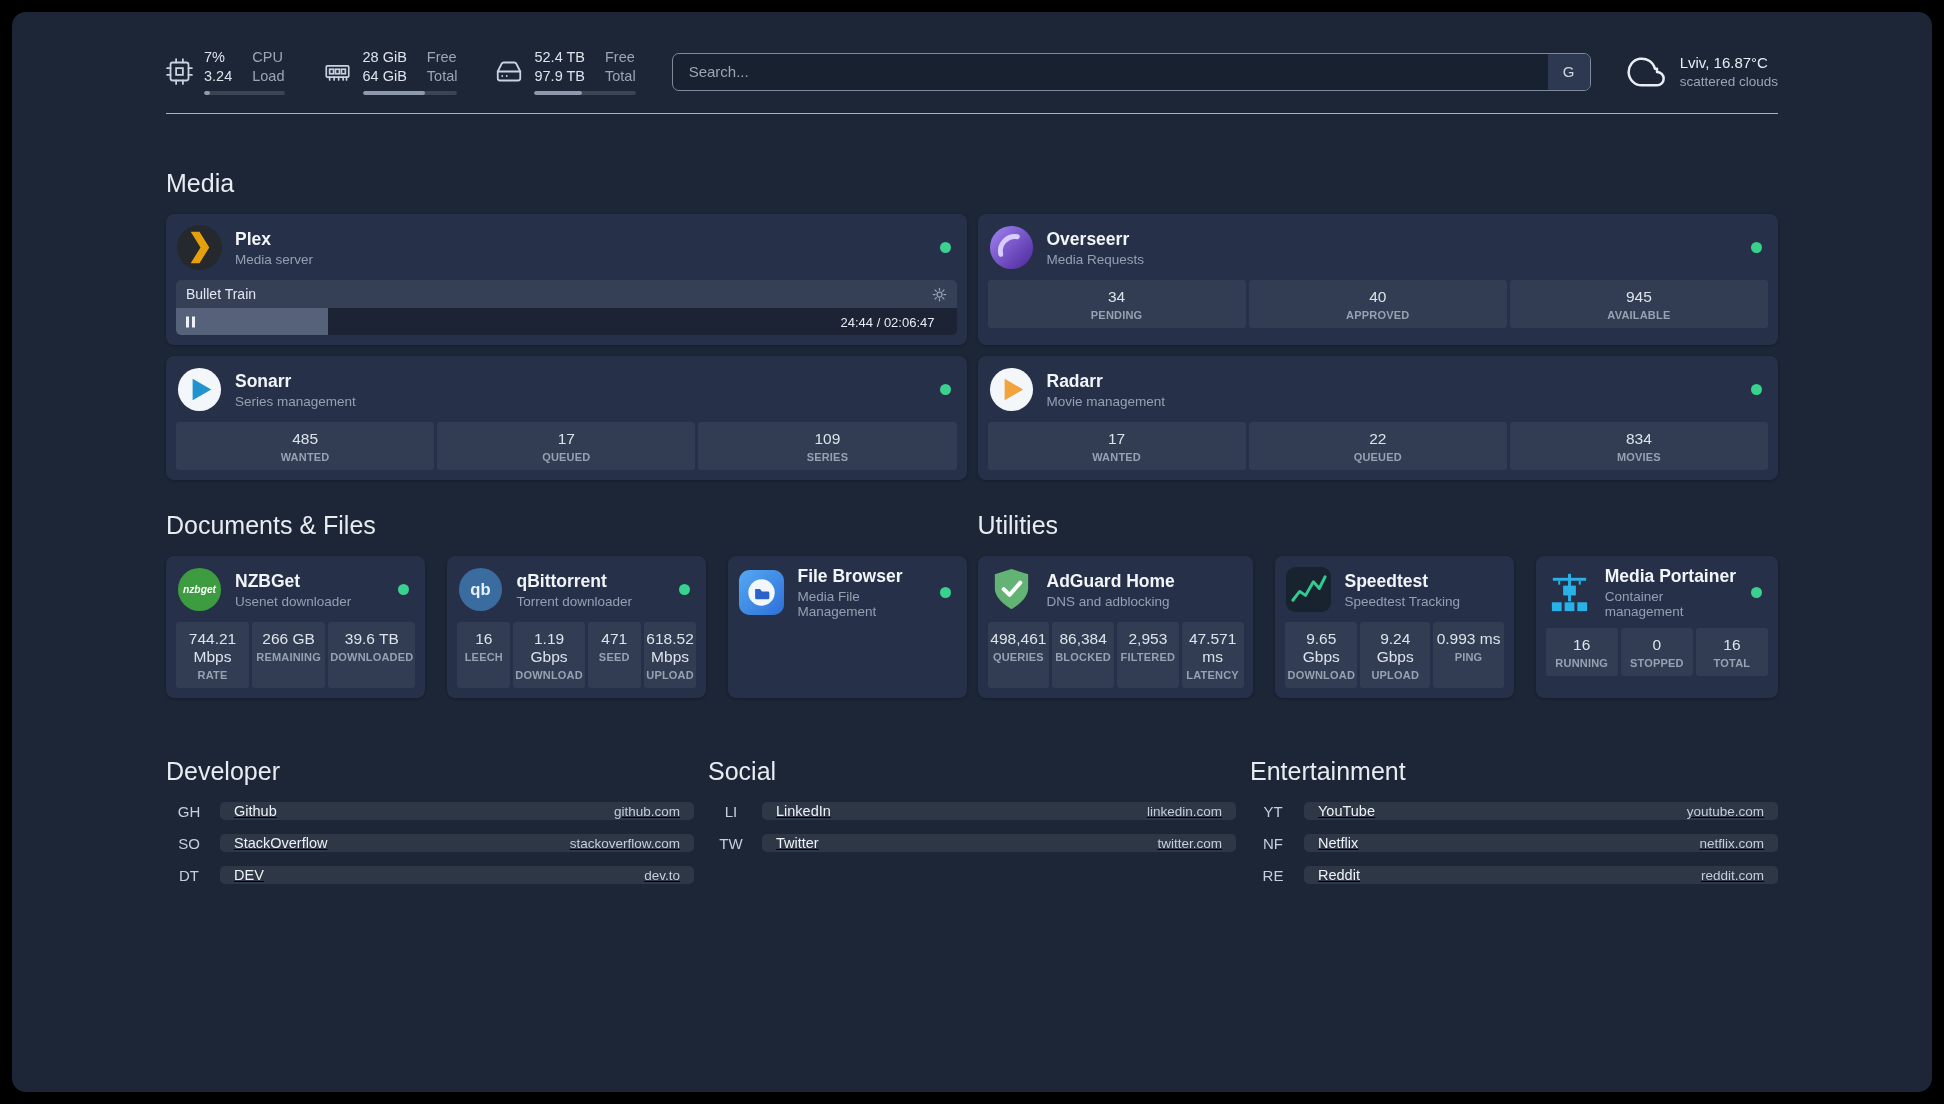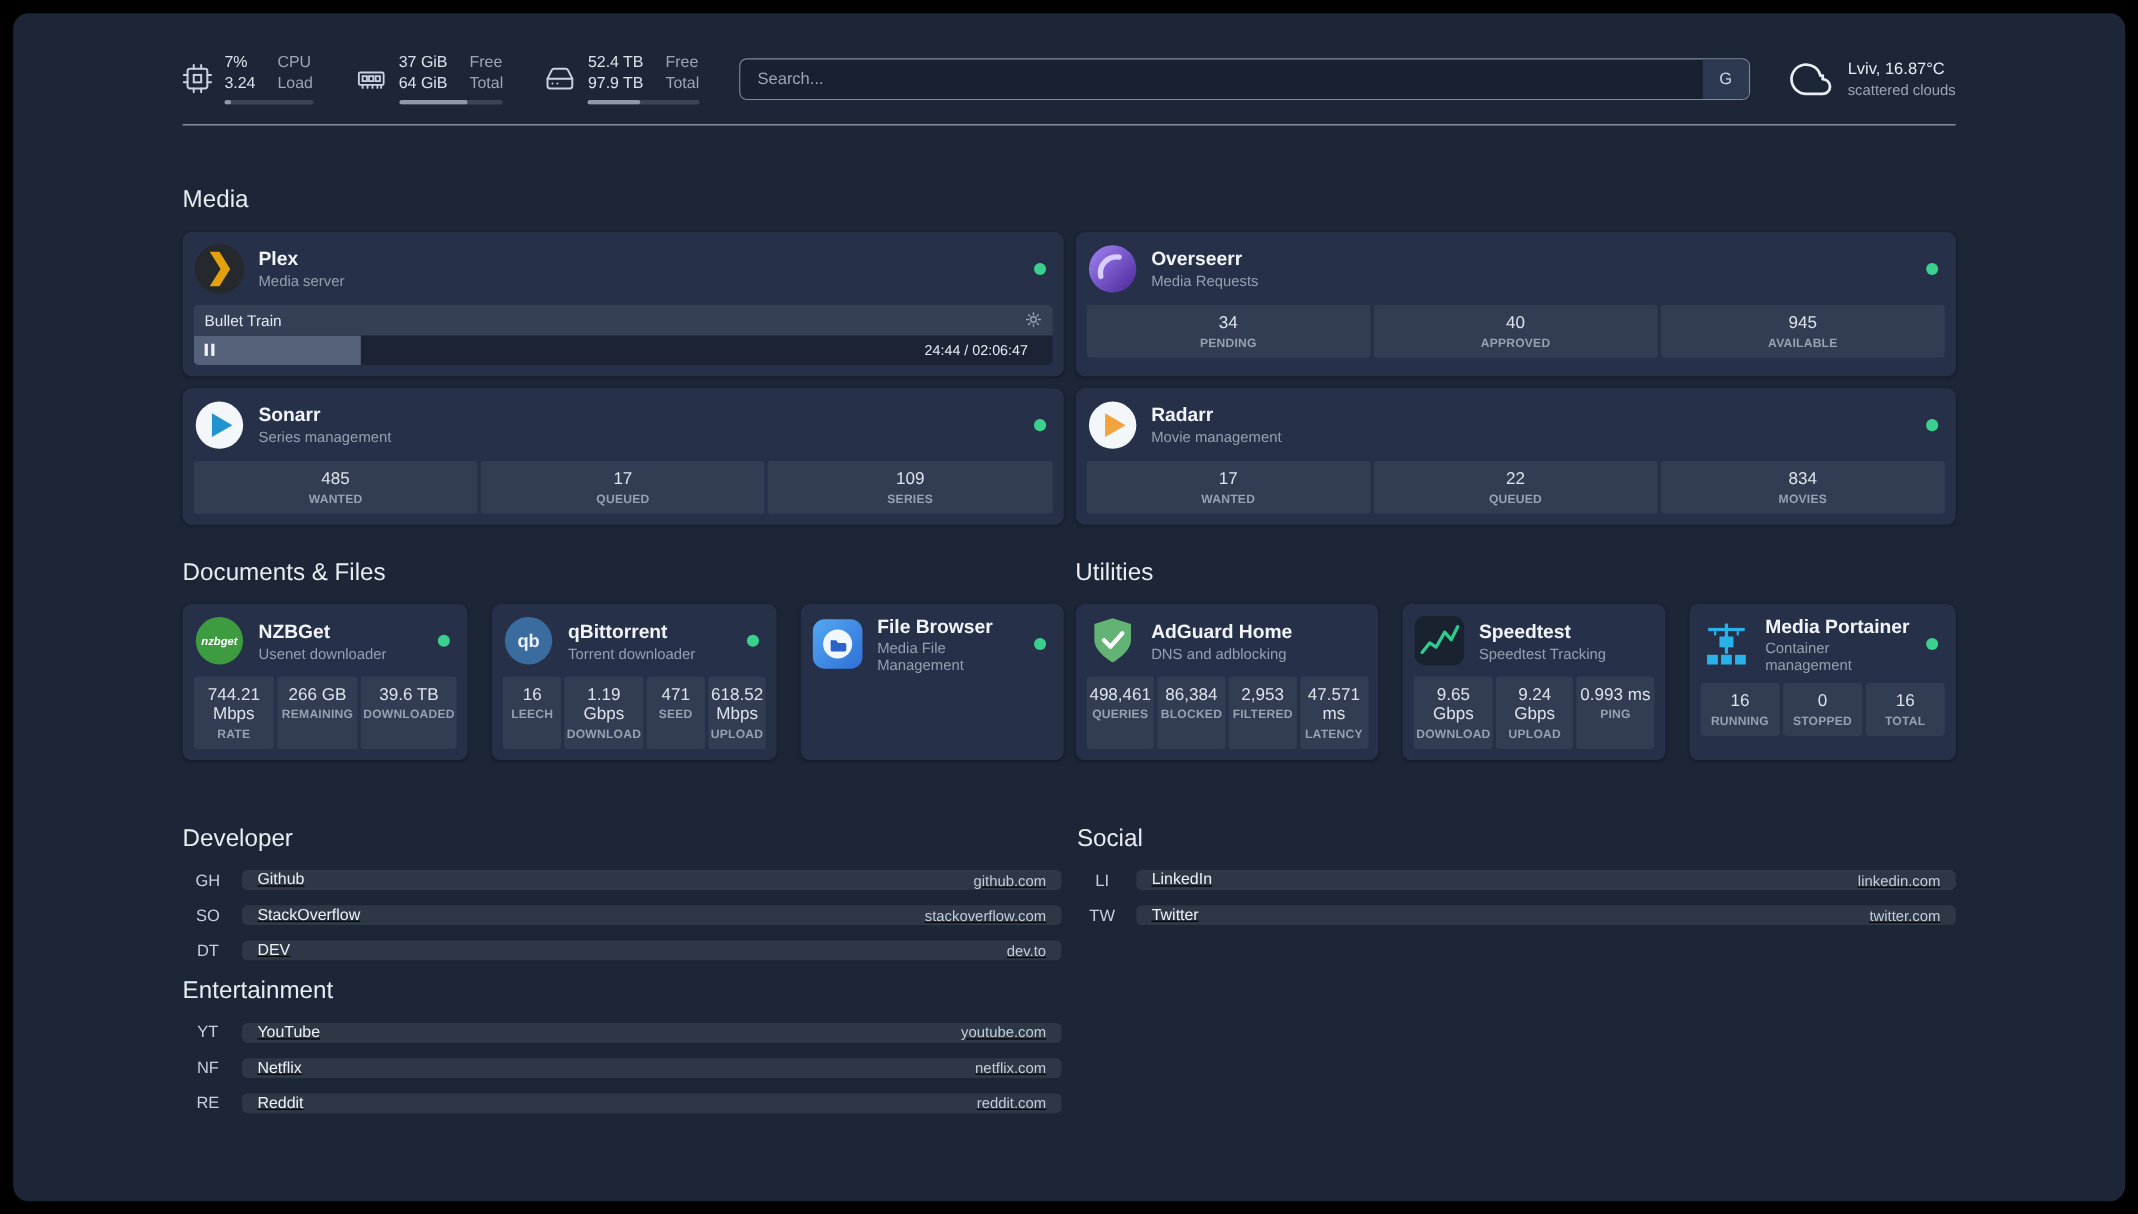--- a/index.html
+++ b/index.html
@@ -24,21 +24,21 @@
   .search-input::placeholder { color: #9aa5b5; }
   .search-btn { position: absolute; top: 1px; right: 1px; bottom: 1px; width: 42px; background: #2d3950;
     border-radius: 0 6px 6px 0; display: flex; align-items: center; justify-content: center;
     color: #cdd6e2; font-size: 15px; cursor: pointer; }
   .weather { display: flex; align-items: center; gap: 13px; }
   .weather-loc { font-size: 15px; color: #e8edf3; }
   .weather-cond { font-size: 13.5px; color: #9aa5b5; margin-top: 3px; }
   .divider { height: 1px; background: #a9b4c4; margin-top: 18px; }
 
   
-  .section-title { font-size: 22px; font-weight: 500; color: #e8ecf1; line-height: 1.2; }
+  .section-title { font-size: 25px; font-weight: 500; color: #e8ecf1; line-height: 1.2; }
   .media-section { margin-top: 54px; }
   .media-grid { display: grid; grid-template-columns: repeat(2, 1fr); gap: 11px; margin-top: 16px; }
   .card { background: #263149; border-radius: 8px; padding: 10px; box-shadow: 0 1px 3px rgba(0,0,0,0.25); }
   .card-head { display: flex; align-items: center; gap: 12px; }
   .svc-icon { width: 47px; height: 47px; flex: none; display: flex; align-items: center; justify-content: center; }
   .svc-name { font-size: 17.5px; font-weight: 600; color: #f2f5f8; }
   .svc-desc { font-size: 13.5px; color: #94a0b0; margin-top: 2px; }
   .dot { width: 11px; height: 11px; border-radius: 50%; background: #3ad18f; margin-left: auto; margin-right: 6px; flex: none; }
   .stats { display: flex; gap: 3px; margin-top: 9px; }
   .stat { flex: 1; background: rgba(255,255,255,0.06); border-radius: 3px; text-align: center; padding: 8px 2px 7px; }
@@ -54,21 +54,21 @@
   .np-fill { position: absolute; left: 0; top: 0; bottom: 0; background: #56627a; }
   .np-pause { position: absolute; left: 10px; top: 50%; transform: translateY(-50%); display: flex; gap: 3px; }
   .np-pause i { display: block; width: 3px; height: 11px; background: #eef2f6; }
   .np-time { position: absolute; right: 22px; top: 50%; transform: translateY(-50%); font-size: 13px; color: #e6ebf1; }
 
   .twocol { display: grid; grid-template-columns: 1fr 1fr; gap: 11px; margin-top: 30px; }
   .cards-stack { display: flex; flex-direction: row; gap: 22px; margin-top: 16px; }
 
   
   .bm-section { margin-top: 58px; padding-bottom: 30px; }
-  .bm-grid { display: grid; grid-template-columns: repeat(2, 1fr); gap: 14px; }
+  .bm-grid { display: grid; grid-template-columns: repeat(3, 1fr); gap: 14px; }
   .bm-rows { display: flex; flex-direction: column; gap: 14px; margin-top: 16px; }
   .bm-row { display: flex; align-items: stretch; gap: 8px; height: 18px; }
   .bm-abbr { width: 46px; display: flex; align-items: center; justify-content: center; color: #c6cfdb; font-size: 15px; flex: none; }
   .bm-main { flex: 1; background: rgba(255,255,255,0.08); border-radius: 5px; display: flex; align-items: center;
     justify-content: space-between; padding: 0 14px; cursor: pointer; text-decoration: underline; }
   .bm-name { font-size: 14.5px; color: #eef1f5; }
   .bm-url { font-size: 13.5px; color: #c4cdd9; }
 </style>
 </head>
 <body>
@@ -106,21 +106,21 @@
           <svg width="29" height="27" viewBox="0 0 24 24" fill="none" stroke="#c9d2de" stroke-width="1.5" stroke-linecap="round">
             <rect x="2" y="7" width="20" height="10" rx="1"></rect>
             <rect x="5" y="10" width="3.5" height="4"></rect>
               <rect x="10.2" y="10" width="3.5" height="4"></rect>
               <rect x="15.5" y="10" width="3.5" height="4"></rect>
             <path d="M5 17v2.5M9 17v2.5M13 17v2.5M17 17v2.5M20 17v2.5"></path>
           </svg>
           <div>
             <div class="res-row">
               <div class="res-col">
-                <div>37 GiB</div>
+                <div>28 GiB</div>
                 <div>64 GiB</div>
               </div>
               <div class="res-col labels">
                 <div>Free</div>
                 <div>Total</div>
               </div>
             </div>
             <div class="res-bar">
               <div class="res-fill" style="width: 66%;"></div>
             </div>

